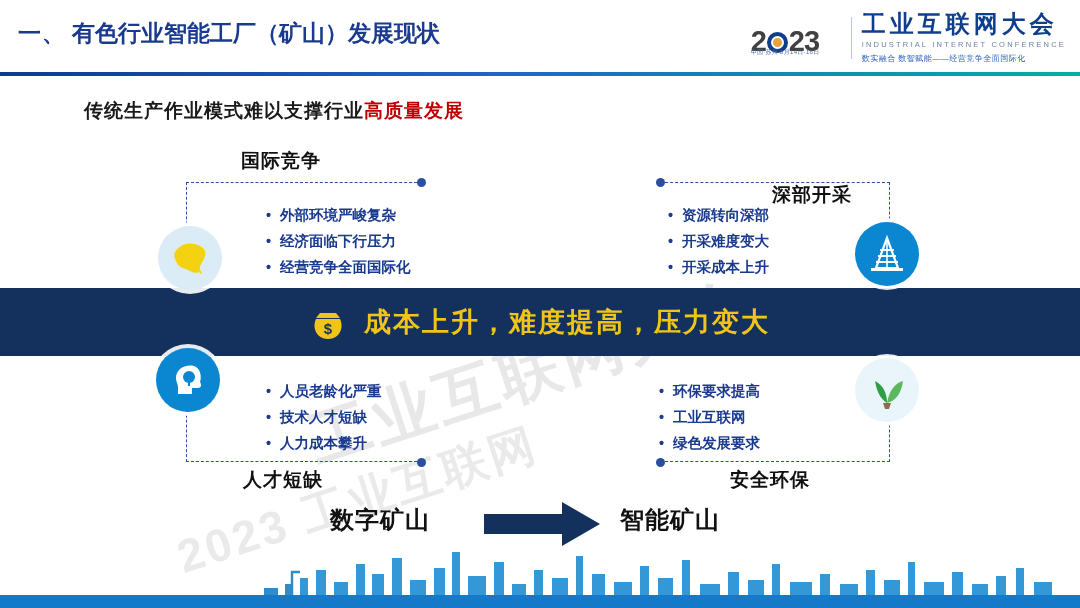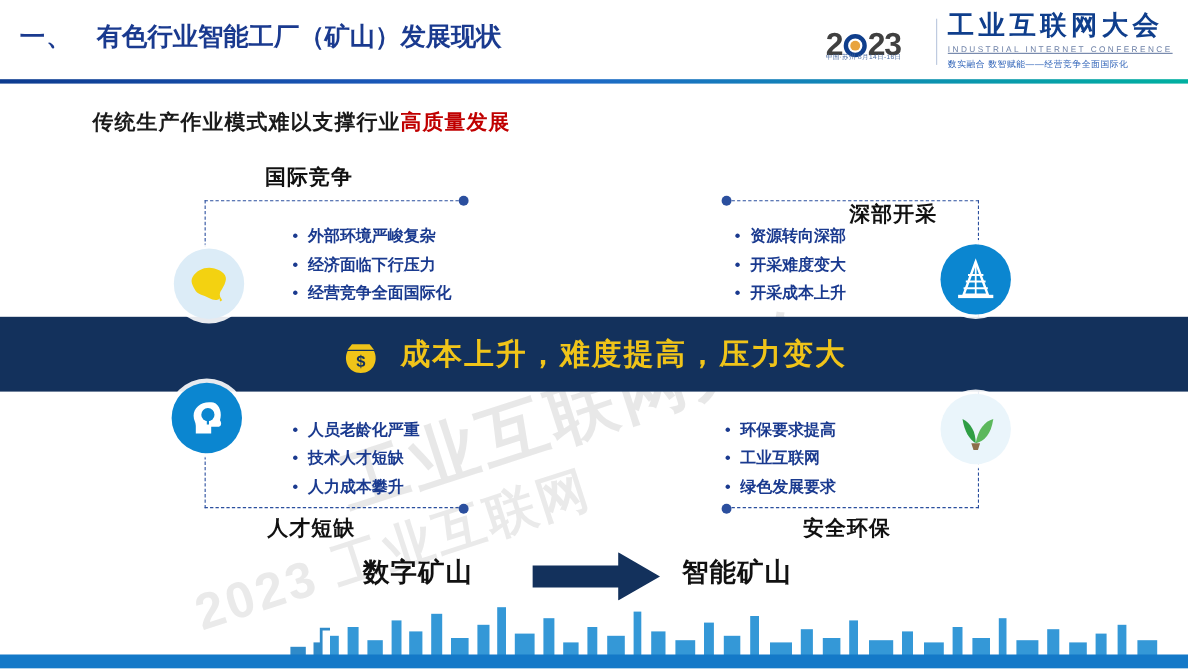--- a/index.html
+++ b/index.html
@@ -21,21 +21,21 @@
     position: absolute; left: 0; top: 0; width: 1080px; height: 76px;
   }
   .title-row {
     position: absolute; left: 18px; top: 18px;
     display: flex; align-items: baseline;
   }
   .title-num {
     font-size: 23px; font-weight: bold; color: #1a3a8f; letter-spacing: 1px;
   }
   .title-text {
-    font-size: 23px; font-weight: bold; color: #1a3a8f; margin-left: 22px;
+    font-size: 23px; font-weight: bold; color: #1a3a8f; margin-left: 6px;
   }
   .header-rule {
     position: absolute; left: 0; top: 72px; width: 1080px; height: 4px;
     background: linear-gradient(to right, #0d3b8f 0%, #1f63c8 45%, #00b0a0 100%);
   }
 
   
   .logo-block {
     position: absolute; right: 14px; top: 8px; height: 60px;
     display: flex; align-items: center;
@@ -64,21 +64,21 @@
   }
   .logo-divider {
     width: 1px; height: 42px; background: #b9c6dd; margin: 0 10px;
   }
   .logo-right { position: relative; height: 56px; }
   .logo-cn {
     font-size: 24px; font-weight: bold; color: #0f3e8c; letter-spacing: 4px;
     line-height: 28px;
   }
   .logo-en {
-    font-size: 7.5px; color: #6b7fa6; letter-spacing: 2.2px; margin-top: 2px; text-decoration: underline;
+    font-size: 7.5px; color: #6b7fa6; letter-spacing: 2.2px; margin-top: 2px;
   }
   .logo-tag {
     font-size: 8px; color: #2f63b8; letter-spacing: .5px; margin-top: 4px;
     white-space: nowrap;
   }
 
   
   .main-heading {
     position: absolute; left: 84px; top: 98px;
     font-size: 19px; font-weight: bold; color: #1a1a1a; letter-spacing: 1px;

